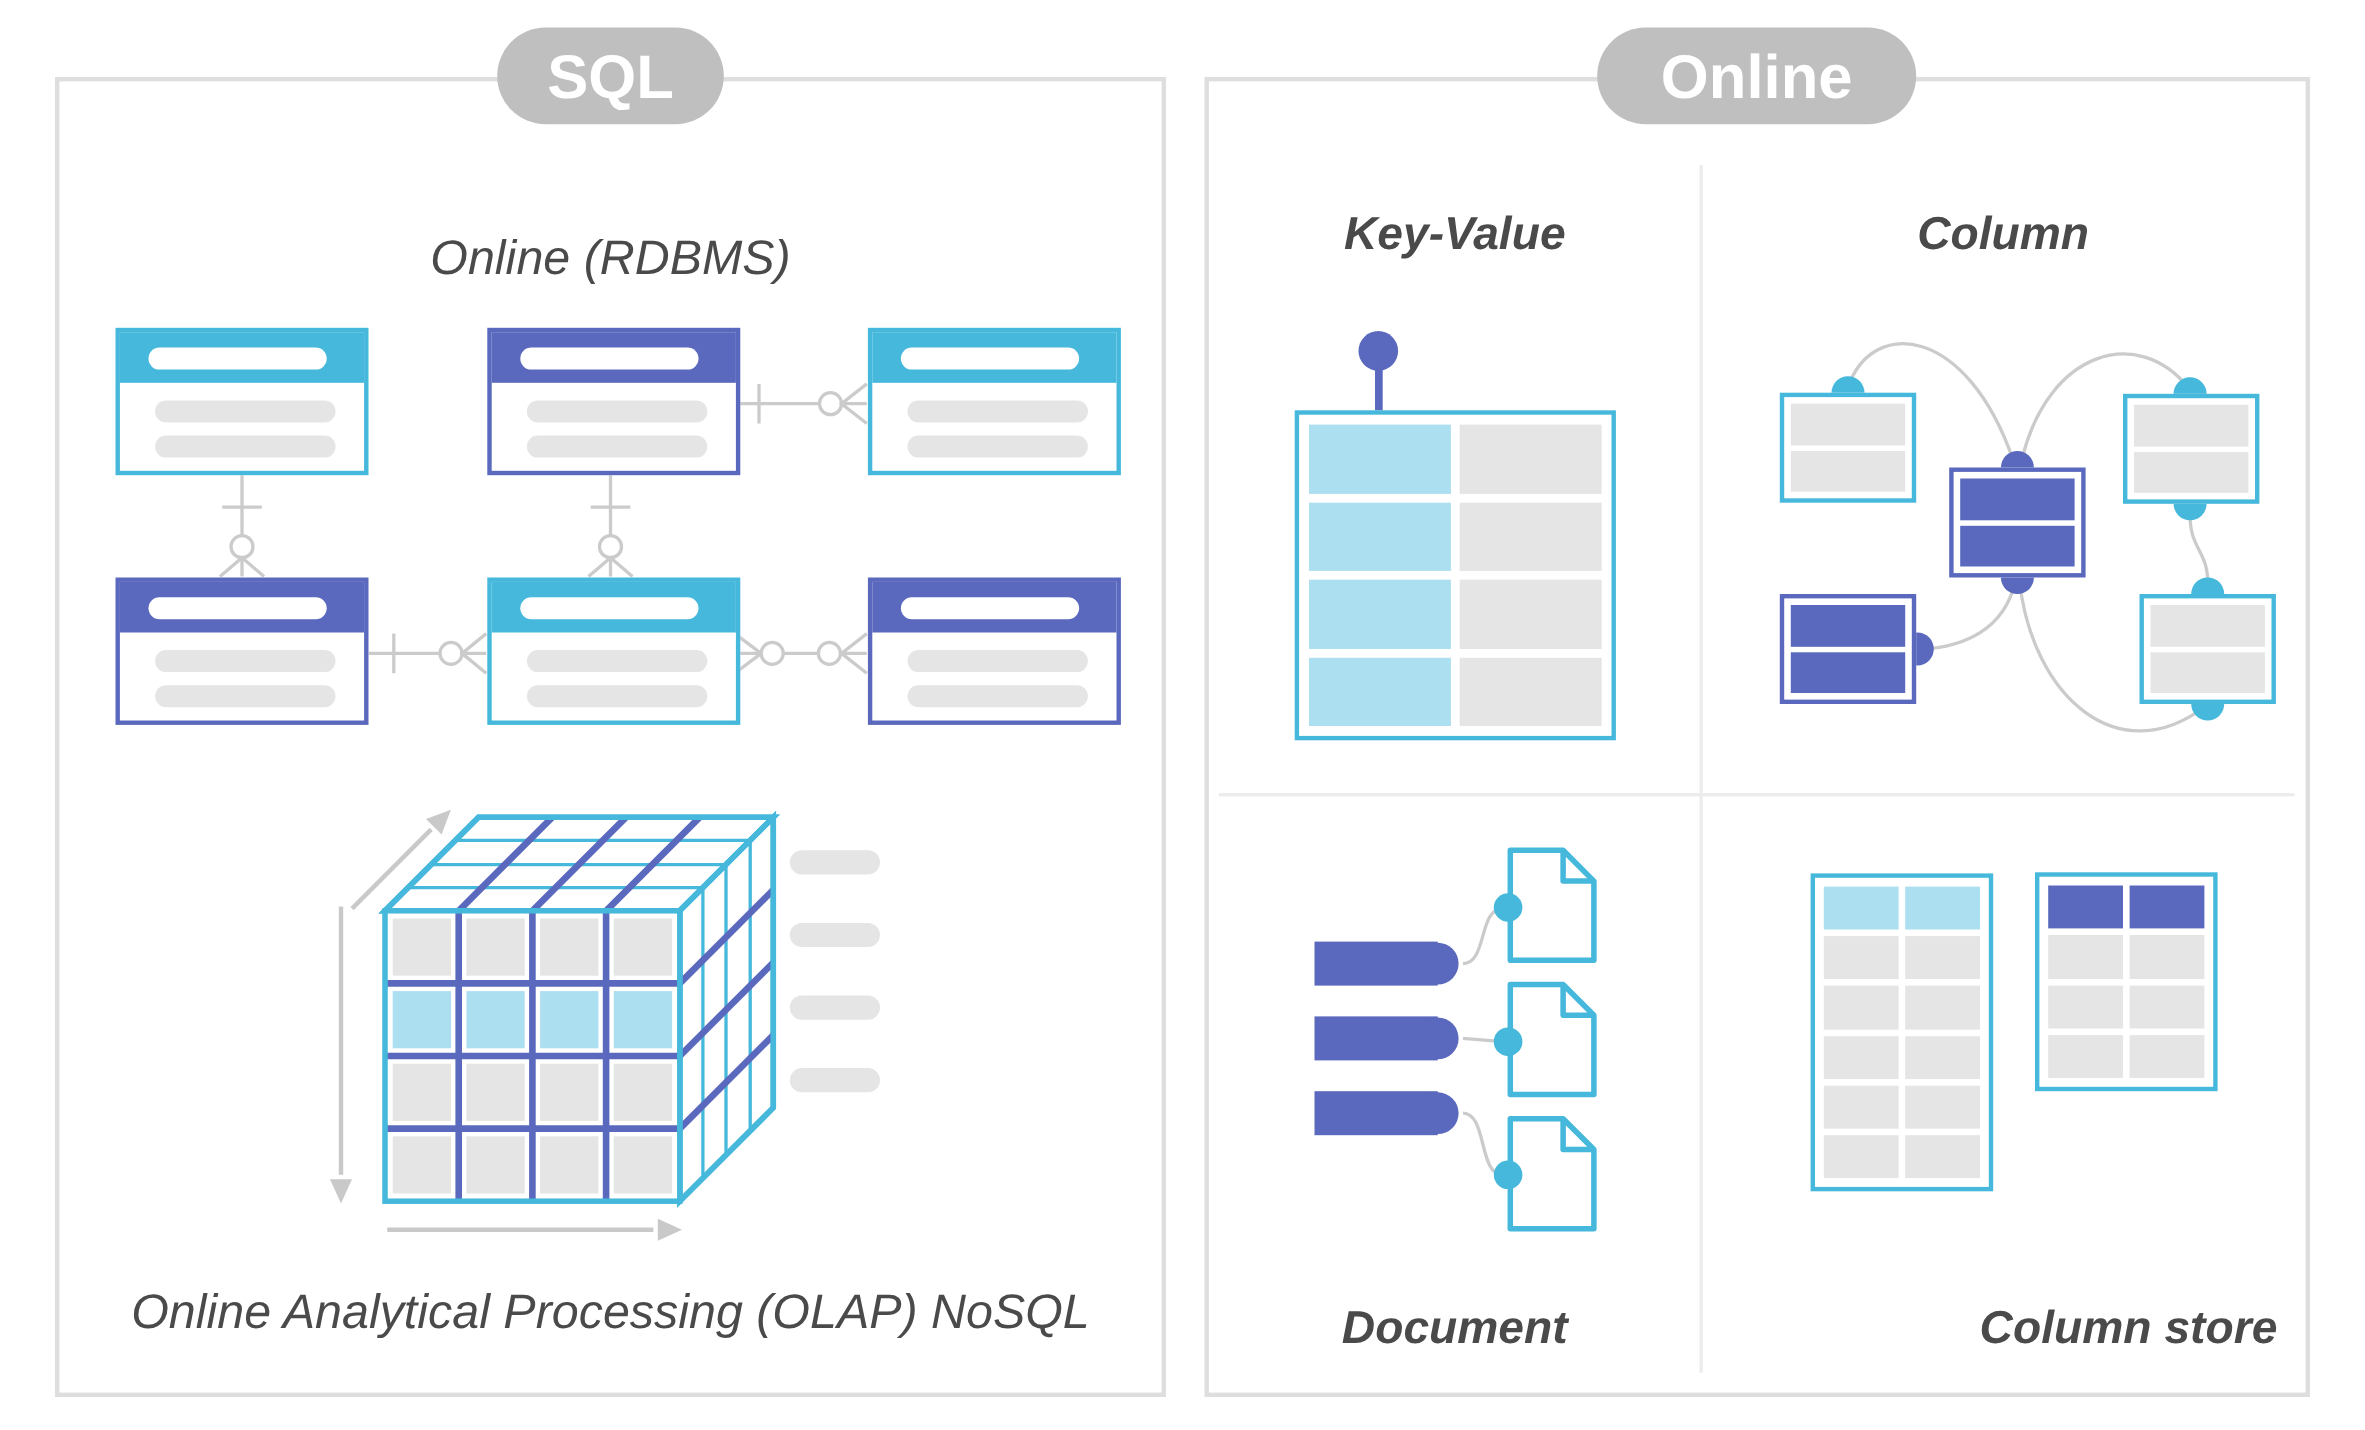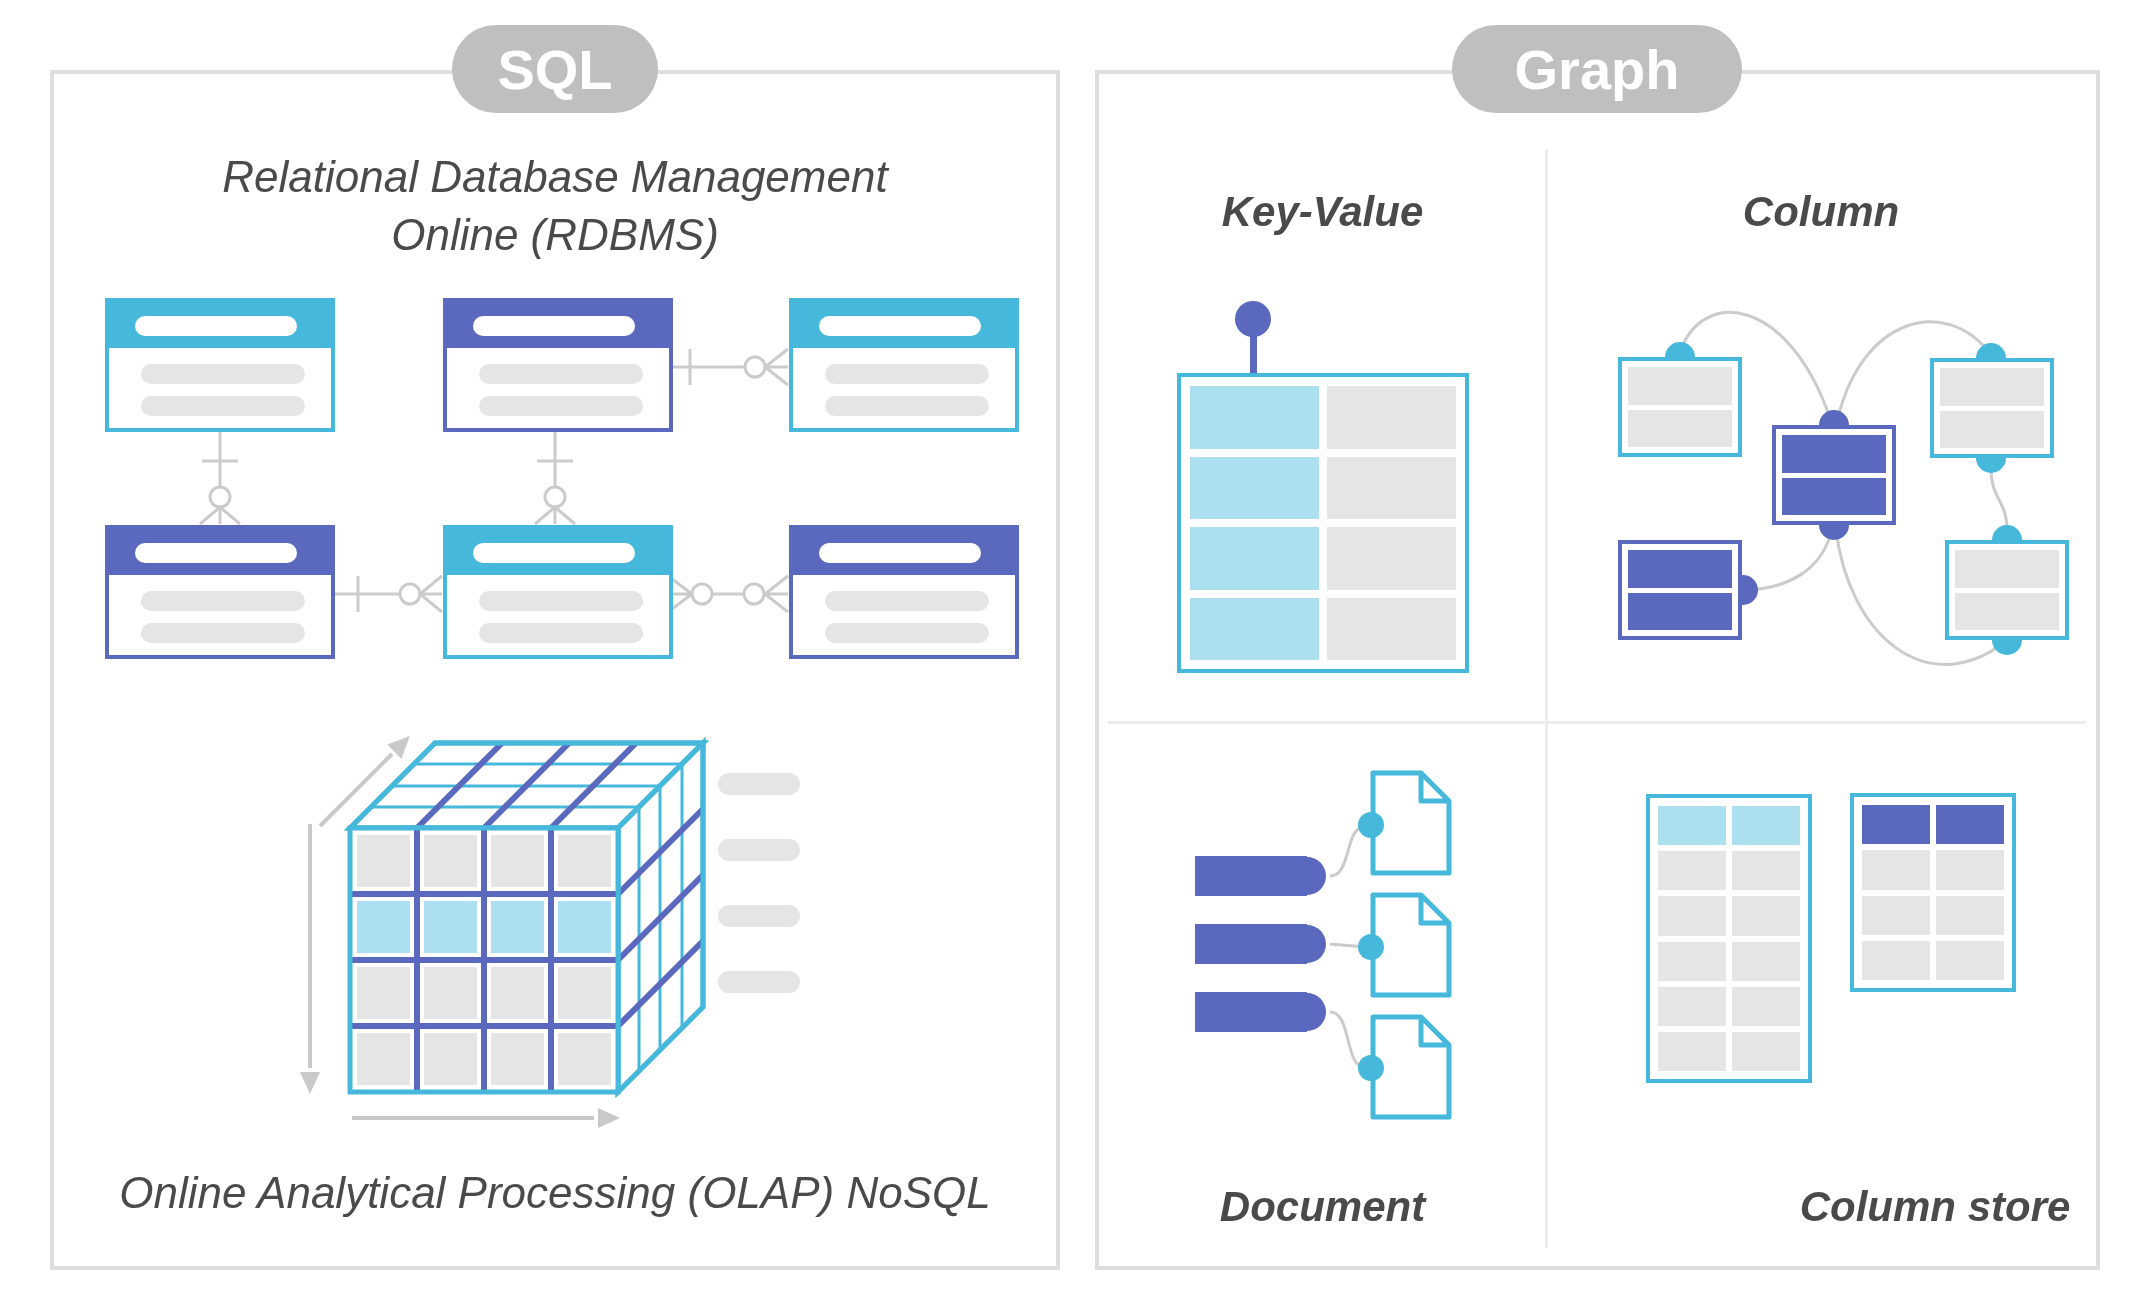--- a/index.html
+++ b/index.html
@@ -190,24 +190,24 @@
     <path class="s-curve" d="M1330 1012 C1352 1012, 1344 1068, 1366 1068"></path>
   </g>
   <g>
     <path class="doc-page" d="M1373 773 L1421 773 L1449 801 L1449 873 L1373 873 Z M1421 773 L1421 801 L1449 801"></path>
     <path class="doc-page" d="M1373 895 L1421 895 L1449 923 L1449 995 L1373 995 Z M1421 895 L1421 923 L1449 923"></path>
     <path class="doc-page" d="M1373 1017 L1421 1017 L1449 1045 L1449 1117 L1373 1117 Z M1421 1017 L1421 1045 L1449 1045"></path>
   </g>
 </svg>
 
 <div class="badge" id="sql-badge">SQL</div>
-<div class="badge" id="nosql-badge">Graph</div>
+<div class="badge" id="nosql-badge">Online</div>
 
 <div class="italic-label" id="rdbms-title">
-  <span>Relational Database Management</span><br>
+  <br>
   <span>Online (RDBMS)</span>
 </div>
 <div class="italic-label" id="olap-caption">Online Analytical Processing (OLAP) NoSQL</div>
 
 <div class="italic-label quad-label" id="label-key-value">Key-Value</div>
 <div class="italic-label quad-label" id="label-graph">Column</div>
 <div class="italic-label quad-label" id="label-document">Document</div>
 <div class="italic-label quad-label" id="label-column-store">Column store</div>
 
 <div class="er-table cyan" style="left:105px;top:298px">

